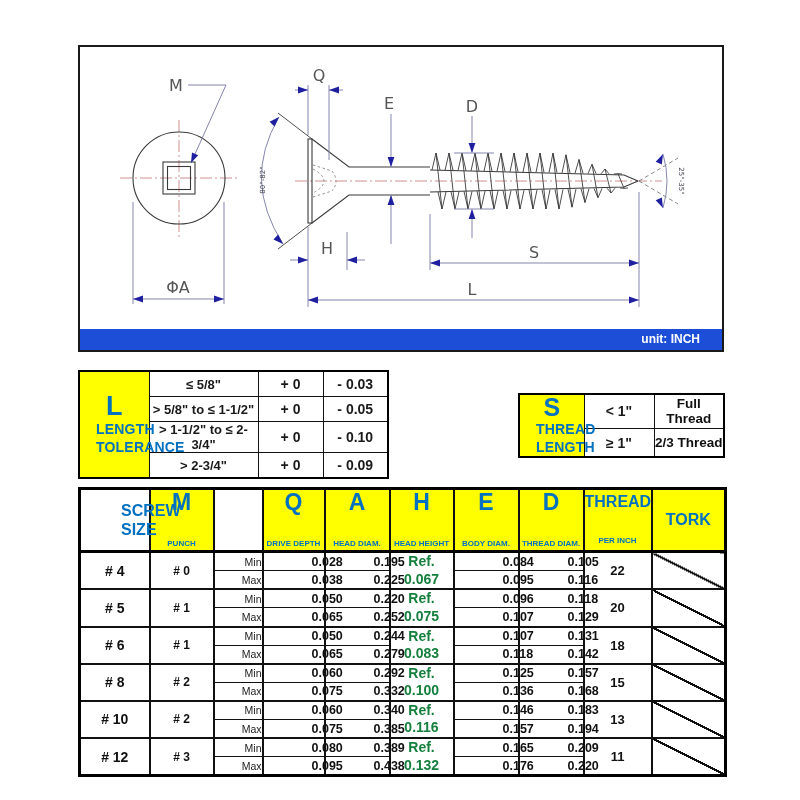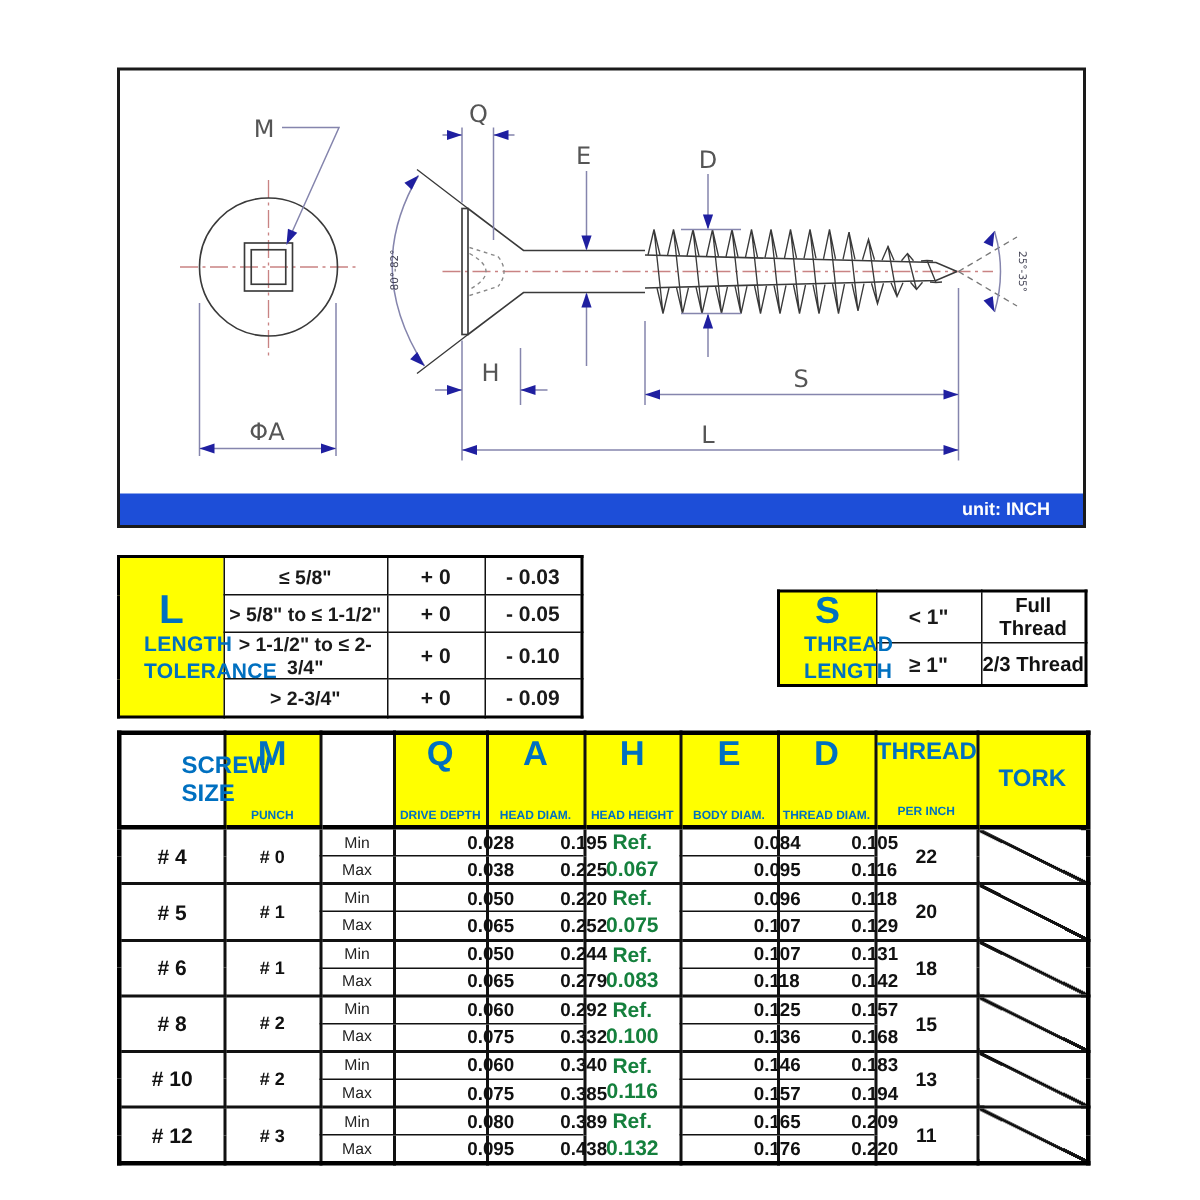--- a/index.html
+++ b/index.html
@@ -44,21 +44,21 @@
   .spec th{border:2px solid #111;border-bottom:3px solid #000;height:47px;
            background:#FFFF00;color:#0070C0;}
   .spec th.white{background:#fff;}
   .hl{font-size:23px;font-weight:bold;line-height:1.05;}
   .hs{font-size:8px;font-weight:bold;line-height:1.5;margin-top:24px;}
   .hthread{font-size:16px;font-weight:bold;line-height:1.1;}
   .screwhead{font-size:16px;font-weight:bold;line-height:1.2;padding-left:40px;}
   .spec td{border:2px solid #111;height:17px;}
   td.size{font-size:14px;font-weight:bold;color:#111;}
   td.punch{font-size:12px;font-weight:600;color:#111;}
-  td.mm{font-size:10.5px;font-weight:400;color:#222;}
+  td.mm{font-size:10.5px;font-weight:400;color:#222;text-align:right;}
   td.val{font-size:12.5px;font-weight:600;color:#111;padding-left:48px;}
   td.tpi{font-size:13px;font-weight:bold;color:#111;}
   td.hcell{font-size:14px;font-weight:600;color:#15803d;border-radius:17px;}
   td.hcell div{height:17.6px;line-height:17.6px;}
   tr.rmin td.mm,tr.rmin td.val{border-bottom-width:1px;}
   tr.rmax td{border-top-width:1px;}
   tr.gtop td{border-top:2.5px solid #000;}
   td.diag{background:linear-gradient(to top right,
           transparent calc(50% - 1.1px),#111 calc(50% - 1.1px),
           #111 calc(50% + 1.1px),transparent calc(50% + 1.1px));}

